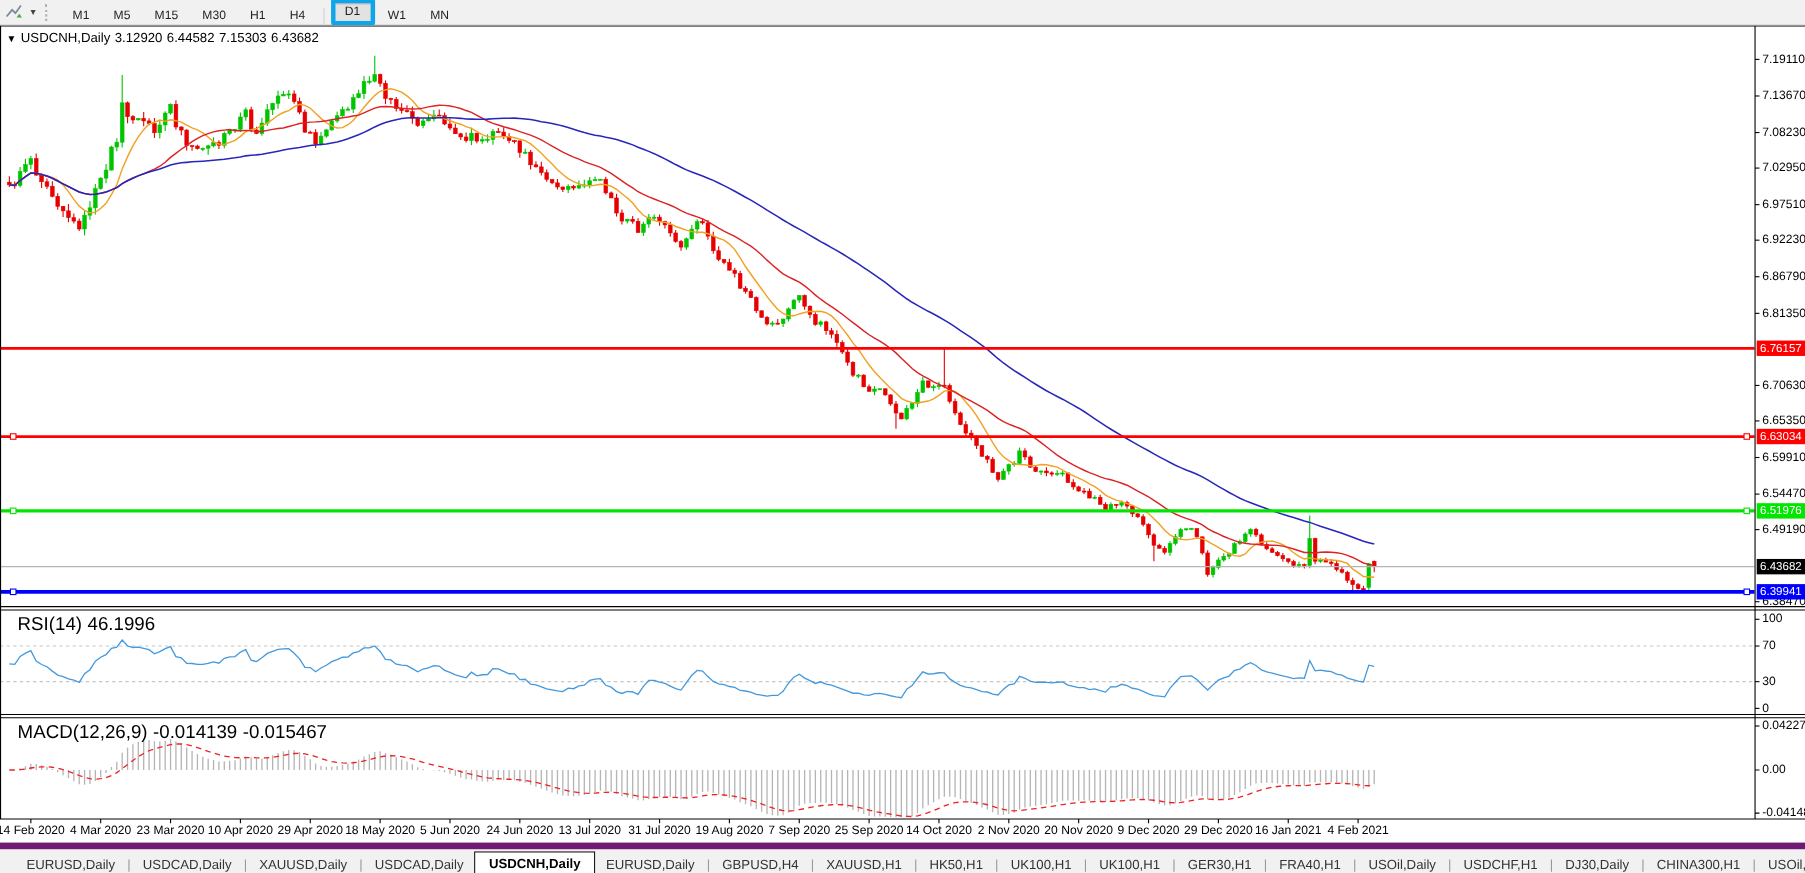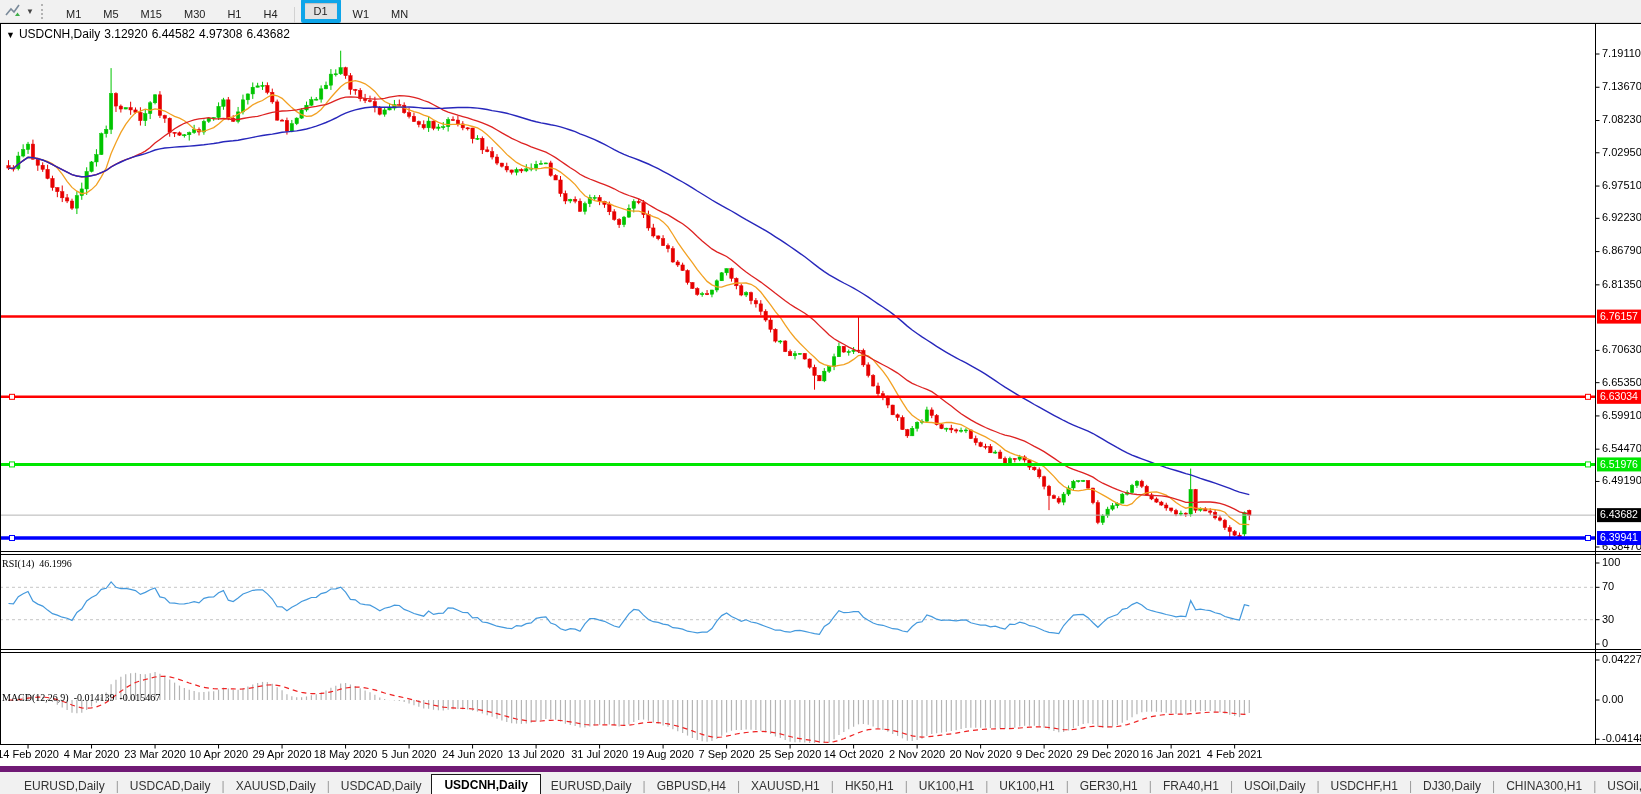--- a/index.html
+++ b/index.html
@@ -11,24 +11,24 @@
   .tool-icon{display:inline-flex;align-items:center;justify-content:center;width:22px;height:20px;margin-left:2px;}
   .caret{font-size:8px;color:#444;width:12px;text-align:center;}
   .grip{width:5px;height:15px;border-left:2px dotted #b3b3b3;margin:0 7px 0 5px;}
   .tf-btn{font-size:11px;color:#222;padding:2px 9px;margin:0 1px;border:1px solid transparent;border-radius:2px;}
   .tf-btn.active{background:#e2e2e2;border:4px solid #0ea5e9;box-shadow:inset 0 1px 1px rgba(0,0,0,.15);}
   .vsep{width:1px;height:16px;background:#d2d2d2;margin:0 5px;}
   
   .chart-title{position:absolute;top:27px;left:6px;font-size:12px;color:#000;z-index:3;white-space:pre;}
   .chart-title .tri{font-size:9px;margin-right:4px;}
   .chart-title span{margin-right:4px;}
-  .ind-label{position:absolute;left:2px;font-size:10px;color:#000;z-index:3;white-space:pre;font-family:Liberation Serif, serif;}
+  .ind-label{position:absolute;left:16px;font-size:17px;color:#000;z-index:3;white-space:pre;}
   .ind-label span{margin-right:5px;}
   #rsiLabel{top:558px;}
-  #macdLabel{top:656px;margin-top:36px;}
+  #macdLabel{top:656px;}
   svg#chart{position:absolute;top:0;left:0;z-index:1;}
   
   .tabbar{position:absolute;top:766px;left:0;width:1641px;height:28px;background:#f1f1f1;
           border-top:6px solid #701a75;display:flex;align-items:center;z-index:5;font-size:12px;color:#333;}
   .tab{padding:3px 10px;white-space:nowrap;}
   .tab.active{background:#fff;border:1px solid #1a1a1a;font-weight:bold;color:#000;padding:3px 12px;margin-top:-2px;}
   .tabsep{color:#999;padding:0 1px;}
 </style>
 </head>
 <body>
@@ -1464,21 +1464,21 @@
       <span class="tf-btn">M30</span>
       <span class="tf-btn">H1</span>
       <span class="tf-btn">H4</span>
       <span class="vsep"></span>
       <span class="tf-btn active">D1</span>
       <span class="tf-btn">W1</span>
       <span class="tf-btn">MN</span>
     </div>
 </div>
 
-<div class="chart-title"><span class="tri">▼</span><span>USDCNH,Daily</span><span>3.12920</span><span>6.44582</span><span>4.97308</span><span>6.43682</span></div>
+<div class="chart-title"><span class="tri">▼</span><span>USDCNH,Daily</span><span>3.12920</span><span>6.44582</span><span>7.15303</span><span>6.43682</span></div>
 
 <div class="ind-label" id="rsiLabel"><span>RSI(14)</span><span>46.1996</span></div>
 <div class="ind-label" id="macdLabel"><span>MACD(12,26,9)</span><span>-0.014139</span><span>-0.015467</span></div>
 
 <div class="tabbar">
   <div id="tabs" style="display:flex;align-items:center;margin-left:14px;">
       <span class="tab">EURUSD,Daily</span>
       <span class="tabsep">|</span>
       <span class="tab">USDCAD,Daily</span>
       <span class="tabsep">|</span>

